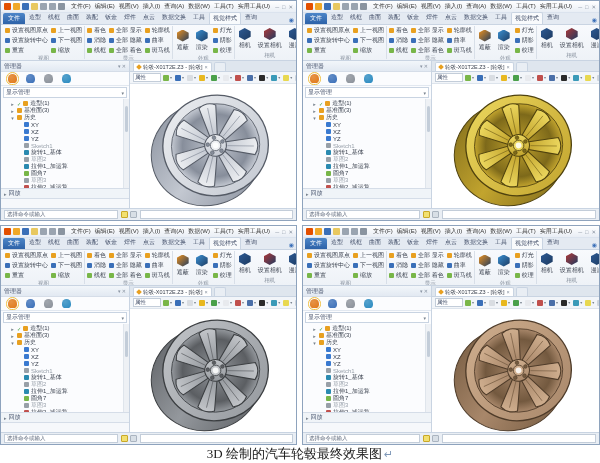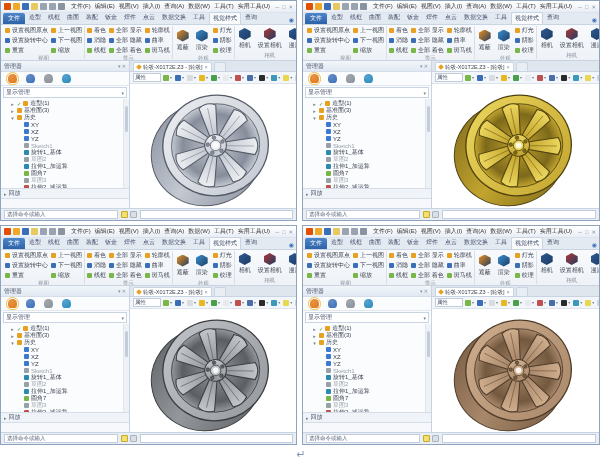--- a/index.html
+++ b/index.html
@@ -1687,14 +1687,15 @@
       <span class="sicons">
           <span class="sico" style="background: rgb(242, 224, 112); border: 1px solid rgb(201, 168, 40);"></span>
           <span class="sico" style="background: rgb(216, 223, 230); border: 1px solid rgb(170, 180, 192);"></span>
         </span>
       <span class="prompt r"></span>
     </div>
   </div>
 </div>
 
 <div class="caption">
+  <span>3D 绘制的汽车轮毂最终效果图</span>
   <span class="mark">↵</span>
 </div>
 
 </body></html>

